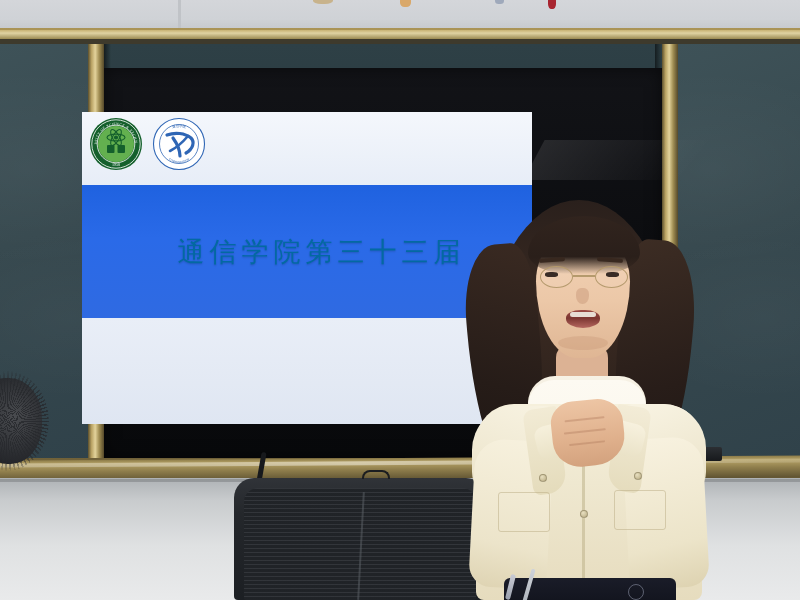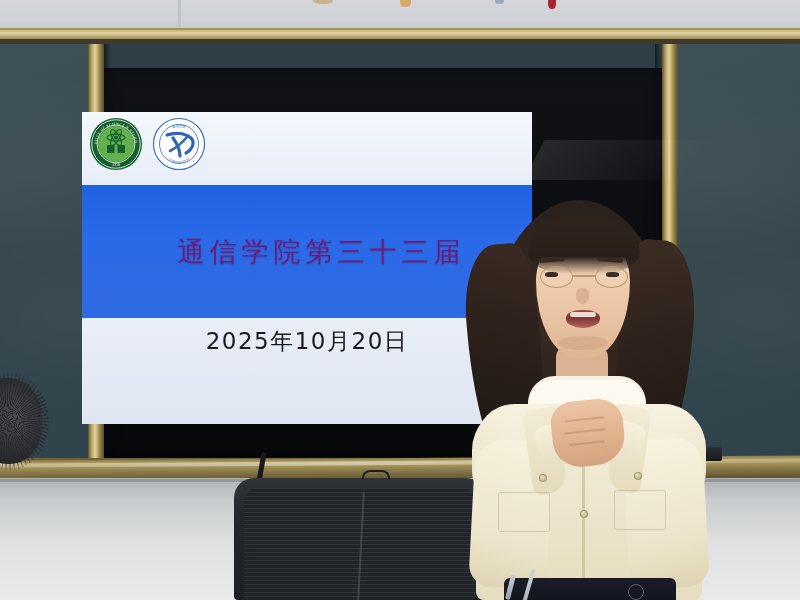--- a/index.html
+++ b/index.html
@@ -108,21 +108,21 @@
   
   .logos { position:absolute; left:6px; top:4px; display:flex; gap:7px; align-items:center; }
   .logo-wrap { position:relative; }
 
   .slide-title {
     position:absolute; left:0; top:73px; width:450px; height:133px;
     display:flex; flex-direction:column; align-items:center; justify-content:center;
     gap:6px;
   }
   .slide-title span {
-    color:#701a75; font-size:27px; letter-spacing:5px;
+    color:#0369a1; font-size:27px; letter-spacing:5px;
     font-family:"DejaVu Serif", serif; line-height:1.08;
     text-shadow:0 1px 2px rgba(0,0,0,0.18);
     white-space:nowrap;
     margin-left:29px;
   }
   .slide-date {
     position:absolute; left:0; top:214px; width:450px;
     text-align:center; color:#1a1a1a; font-size:23px; letter-spacing:1.5px;
     font-family:"DejaVu Sans", sans-serif;
   }
@@ -474,21 +474,20 @@
             <textPath href="#arcBot2" startOffset="50%" text-anchor="middle">COMMUNICATION</textPath>
           </text>
         </svg>
       </div>
     </div>
 
     <div class="slide-title">
       <span>通信学院第三十三届</span>
     </div>
 
-    <div class="slide-date">2025年10月20日</div>
   </div>
 
   <div class="rail"></div>
   <div class="rail-hi"></div>
   <div class="eraser"></div>
   <div class="cable"></div>
 
   <div class="wall-bottom"></div>
   <div class="wall-bottom-line"></div>
 

